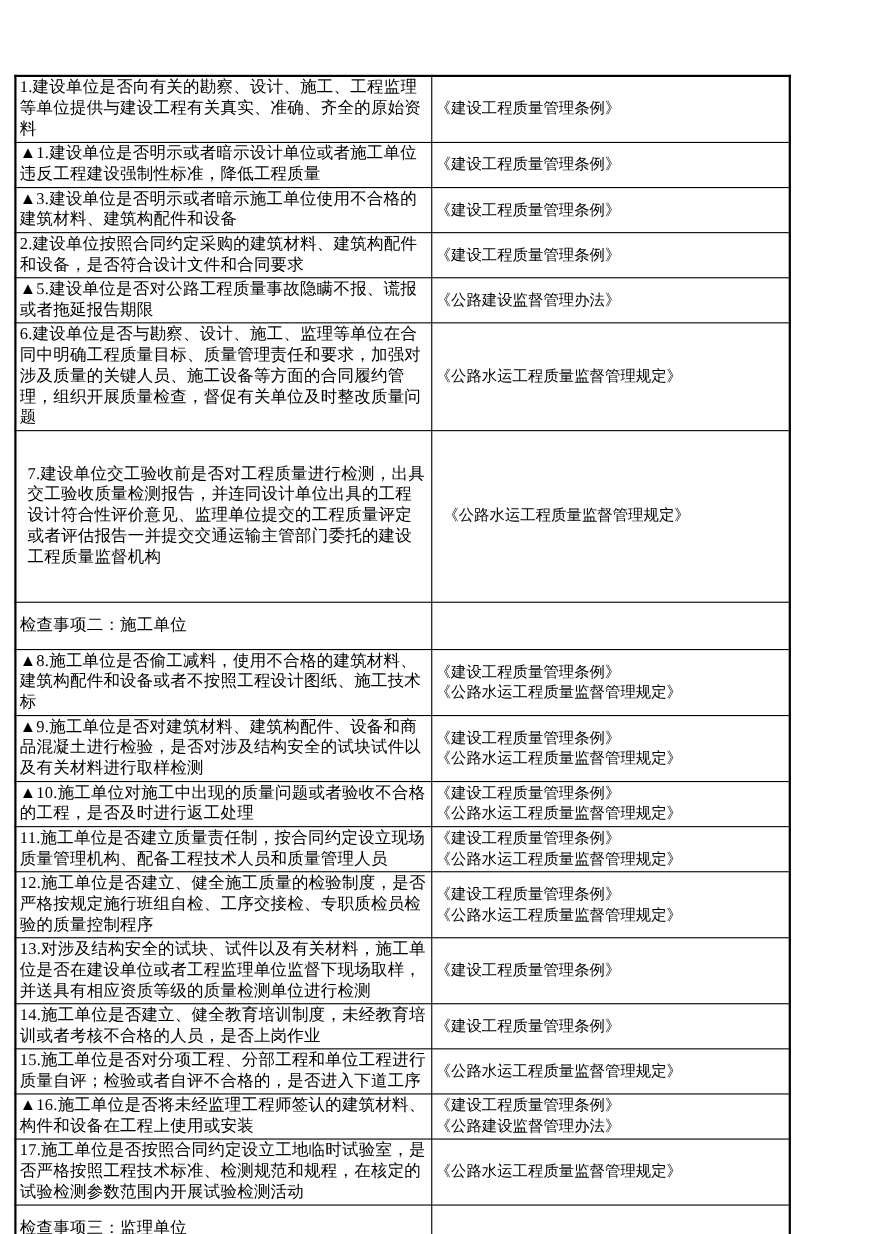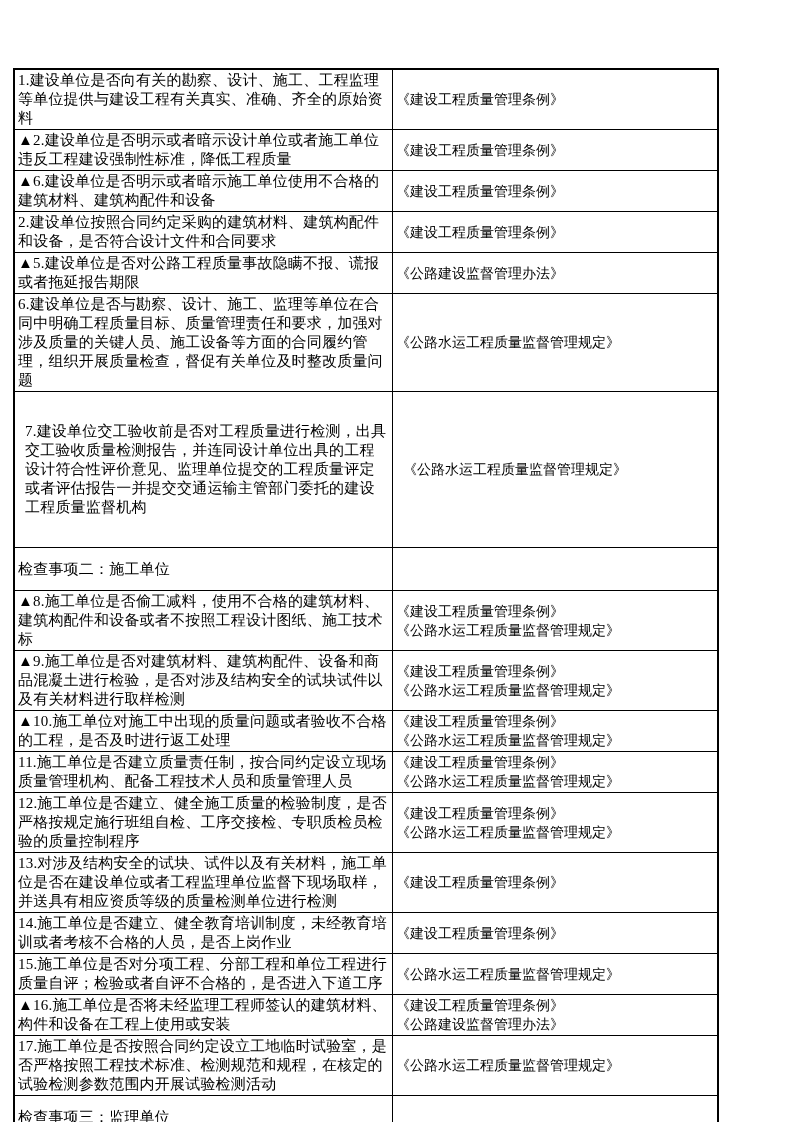--- a/index.html
+++ b/index.html
@@ -63,27 +63,27 @@
 <div class="page">
   <table class="inspection">
     <tbody>
         <tr class="item">
     <td class="q-cell">1.建设单位是否向有关的勘察、设计、施工、工程监理等单位提供与建设工程有关真实、准确、齐全的原始资料</td>
     <td class="s-cell">
             <div class="src-line">《建设工程质量管理条例》</div>
           </td>
   </tr>
         <tr class="item">
-    <td class="q-cell">▲2.建设单位是否明示或者暗示设计单位或者施工单位违反工程建设强制性标准，降低工程质量</td>
+    <td class="q-cell">▲1.建设单位是否明示或者暗示设计单位或者施工单位违反工程建设强制性标准，降低工程质量</td>
     <td class="s-cell">
             <div class="src-line">《建设工程质量管理条例》</div>
           </td>
   </tr>
         <tr class="item">
-    <td class="q-cell">▲6.建设单位是否明示或者暗示施工单位使用不合格的建筑材料、建筑构配件和设备</td>
+    <td class="q-cell">▲3.建设单位是否明示或者暗示施工单位使用不合格的建筑材料、建筑构配件和设备</td>
     <td class="s-cell">
             <div class="src-line">《建设工程质量管理条例》</div>
           </td>
   </tr>
         <tr class="item">
     <td class="q-cell">2.建设单位按照合同约定采购的建筑材料、建筑构配件和设备，是否符合设计文件和合同要求</td>
     <td class="s-cell">
             <div class="src-line">《建设工程质量管理条例》</div>
           </td>
   </tr>

